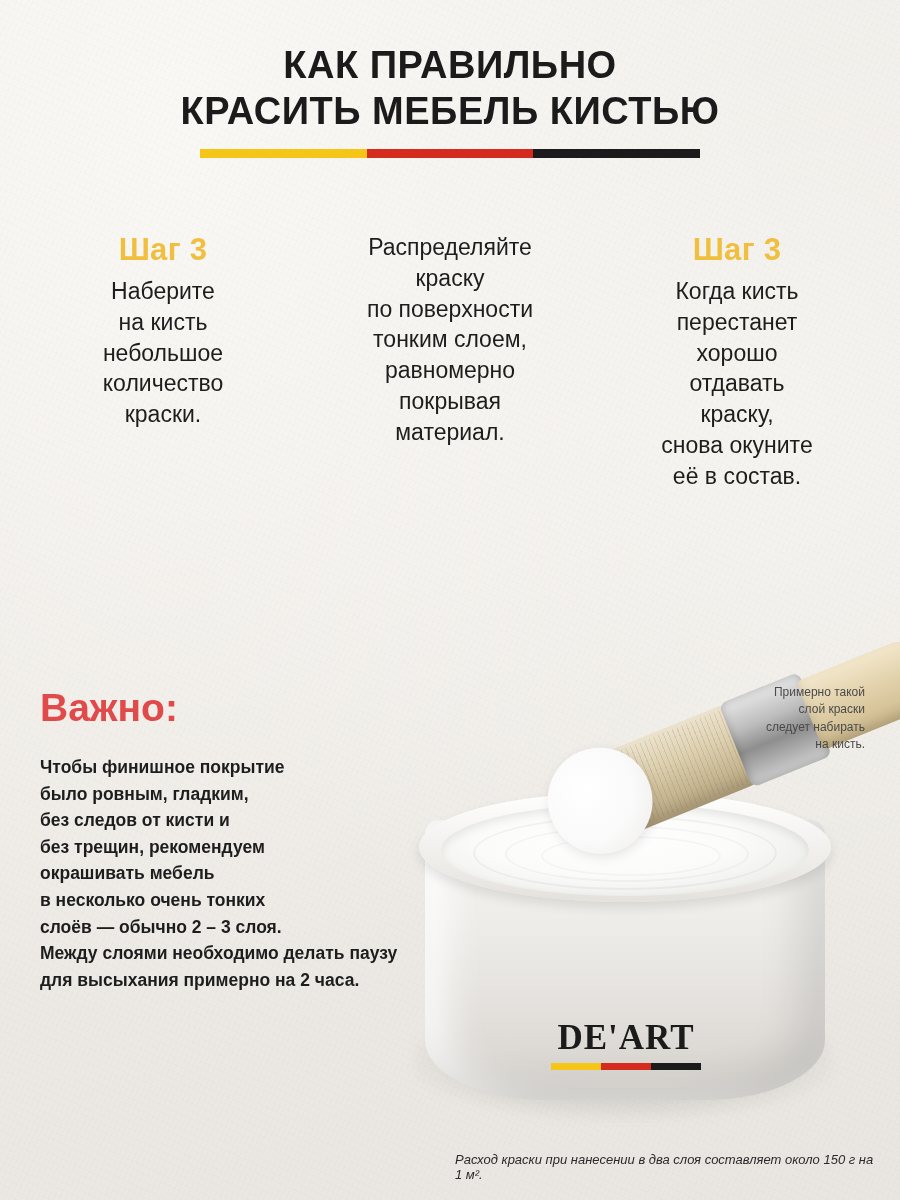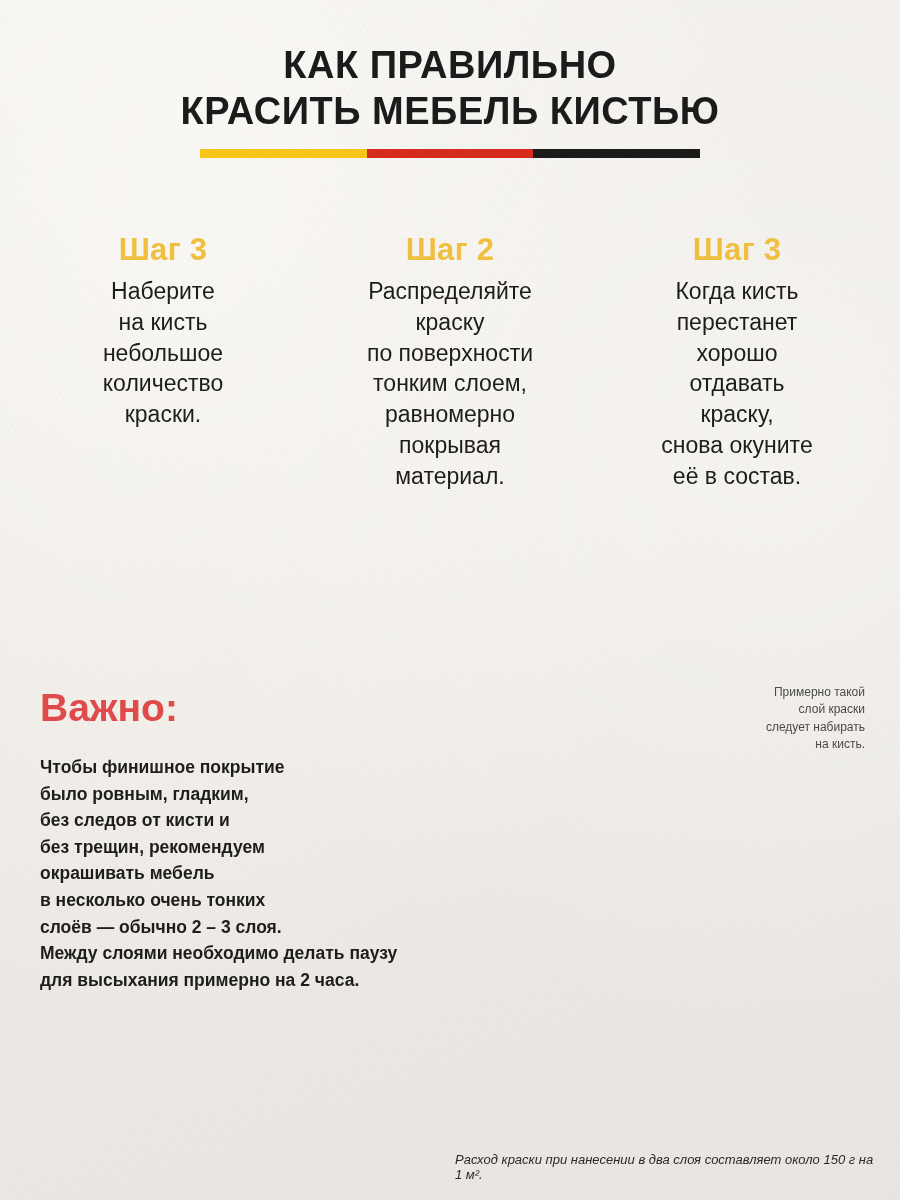--- a/index.html
+++ b/index.html
@@ -289,21 +289,20 @@
   <div class="steps">
     <div class="step">
       <div class="step-title">Шаг 3</div>
       <div class="step-text">Наберите
 на кисть
 небольшое
 количество
 краски.</div>
     </div>
     <div class="step">
-      <div class="step-title">Шаг 2</div>
       <div class="step-text">Распределяйте
 краску
 по поверхности
 тонким слоем,
 равномерно
 покрывая
 материал.</div>
     </div>
     <div class="step">
       <div class="step-title">Шаг 3</div>
@@ -323,20 +322,46 @@
 было ровным, гладким,
 без следов от кисти и
 без трещин, рекомендуем
 окрашивать мебель
 в несколько очень тонких
 слоёв — обычно 2 – 3 слоя.
 Между слоями необходимо делать паузу
 для высыхания примерно на 2 часа.</div>
   </div>
 
+  <div class="photo">
+    <div class="jar-shadow"></div>
+    <div class="jar-body"></div>
+    <div class="jar-rim"></div>
+    <div class="jar-inner"></div>
+    <div class="paint-swirl sw1"></div>
+    <div class="paint-swirl sw2"></div>
+    <div class="paint-swirl sw3"></div>
+
+    <div class="label-band">
+      <div class="brand">DE'ART</div>
+      <div class="brand-rule">
+        <span style="background:#f5c518"></span>
+        <span style="background:#d52b1e"></span>
+        <span style="background:#1b1b1b"></span>
+      </div>
+    </div>
+
+    <div class="brush">
+      <div class="bristles"></div>
+      <div class="bristle-lines"></div>
+      <div class="paint-load"></div>
+      <div class="ferrule"></div>
+      <div class="handle"></div>
+    </div>
+  </div>
 
   <div class="brush-note">Примерно такой
 слой краски
 следует набирать
 на кисть.</div>
 
   <div class="footer-note">Расход краски при нанесении в два слоя составляет около 150 г на 1 м².</div>
 
 </div>
 

